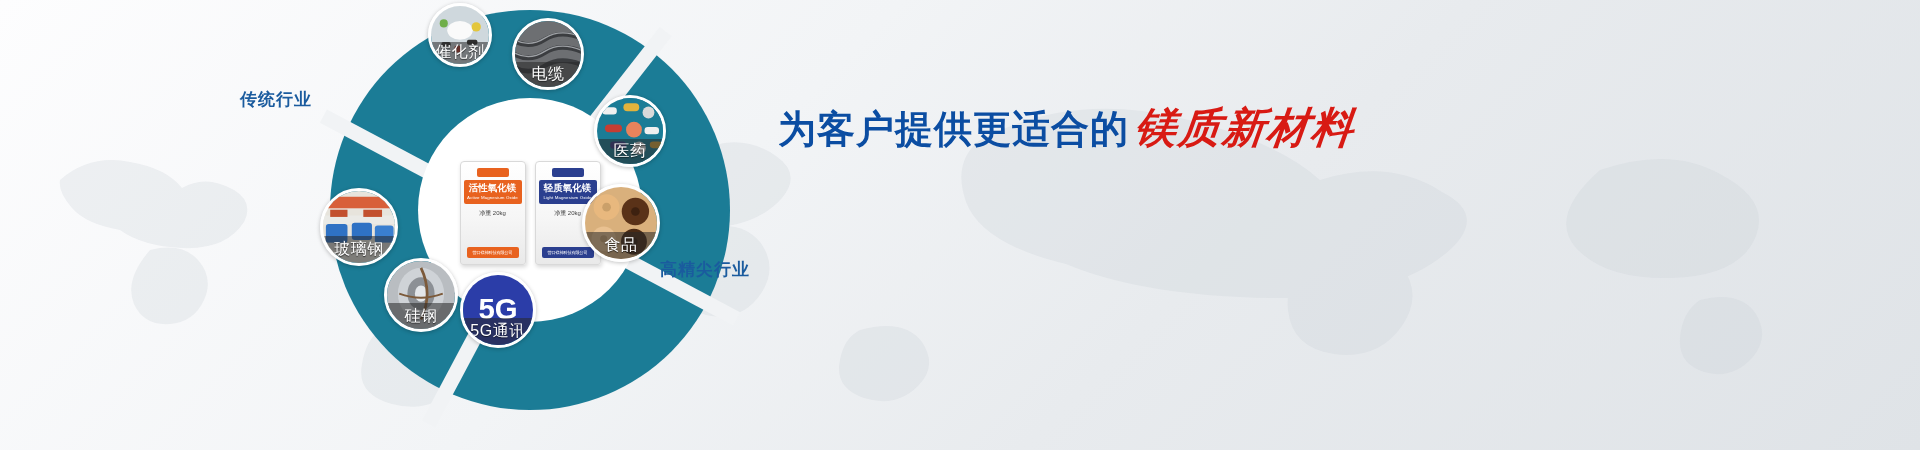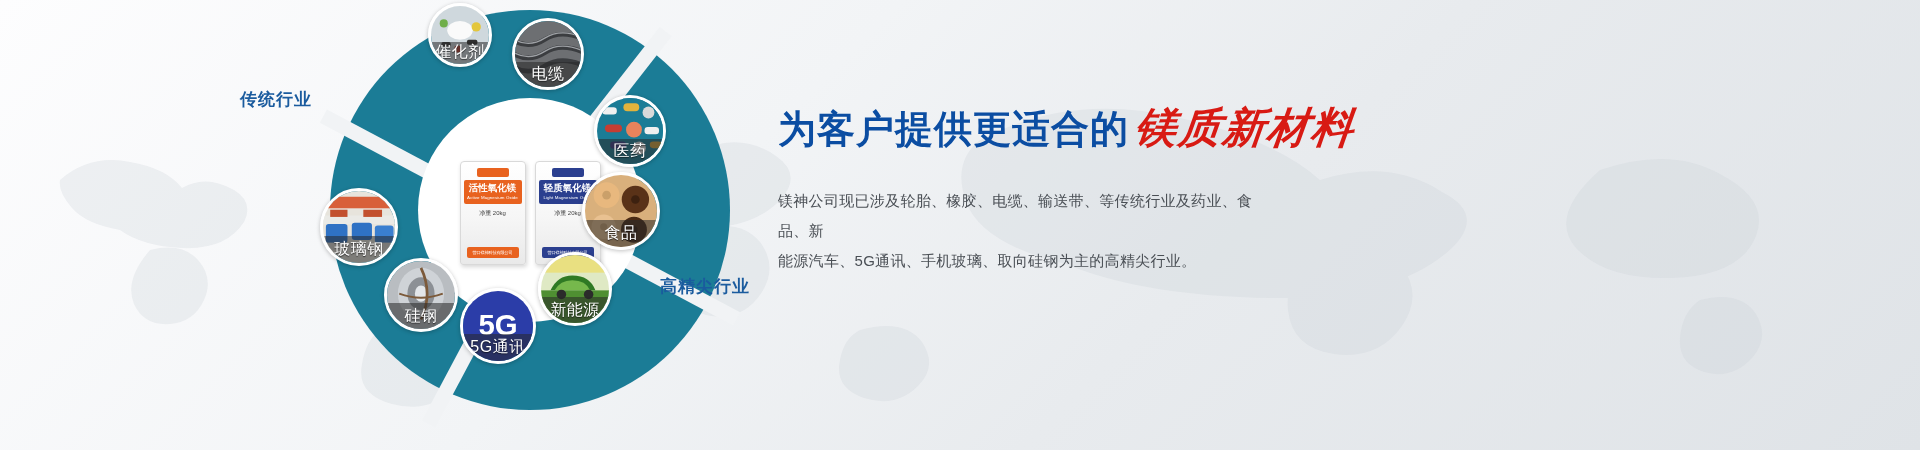--- a/index.html
+++ b/index.html
@@ -271,49 +271,37 @@
         <rect x="12" y="40" width="26" height="12" rx="6" fill="#c43d33"></rect>
         <circle cx="56" cy="48" r="12" fill="#e8835c"></circle>
         <rect x="72" y="44" width="22" height="11" rx="5" fill="#efefef"></rect>
         <rect x="20" y="66" width="24" height="11" rx="5" fill="#3b3f8a"></rect>
         <circle cx="64" cy="76" r="10" fill="#e5e5e5"></circle>
         <rect x="80" y="66" width="18" height="10" rx="5" fill="#d2a23a"></rect>
       </svg>
       <div class="cap">医药</div>
     </div>
 
-    <div class="node sm" style="left:282px; top:172px; width:78px; height:78px;">
+    <div class="node sm" style="left:282px; top:184px; width:78px; height:78px;">
       <svg class="photo" viewBox="0 0 100 100" preserveAspectRatio="none">
         <rect width="100" height="100" fill="#d9b07c"></rect>
         <circle cx="30" cy="28" r="18" fill="#e8b87e"></circle>
         <circle cx="30" cy="28" r="6" fill="#caa06a"></circle>
         <circle cx="70" cy="34" r="19" fill="#5a3218"></circle>
         <circle cx="70" cy="34" r="6" fill="#3d2110"></circle>
         <circle cx="26" cy="72" r="17" fill="#e9c191"></circle>
         <circle cx="26" cy="72" r="5" fill="#c9a271"></circle>
         <circle cx="68" cy="76" r="18" fill="#4a2a14"></circle>
         <circle cx="68" cy="76" r="5" fill="#321b0d"></circle>
       </svg>
       <div class="cap">食品</div>
     </div>
 
-    <div class="node sm" style="left:238px; top:252px; width:74px; height:74px;">
-      <svg class="photo" viewBox="0 0 100 100" preserveAspectRatio="none">
-        <rect width="100" height="100" fill="#dfe9c4"></rect>
-        <rect y="52" width="100" height="48" fill="#4f8f32"></rect>
-        <path d="M14 52 q10 -22 32 -22 q26 0 34 22z" fill="#2f7a24"></path>
-        <path d="M20 52 q8 -15 26 -15 q20 0 26 15z" fill="#76b84c"></path>
-        <circle cx="30" cy="58" r="7" fill="#2b2b2b"></circle>
-        <circle cx="70" cy="58" r="7" fill="#2b2b2b"></circle>
-        <rect x="0" y="0" width="100" height="26" fill="#f0d84a" opacity=".55"></rect>
-      </svg>
-      <div class="cap">新能源</div>
-    </div>
-
-    <div class="node sm" style="left:160px; top:288px; width:76px; height:76px;">
+
+    <div class="node sm" style="left:160px; top:272px; width:76px; height:76px;">
       <svg class="photo" viewBox="0 0 100 100" preserveAspectRatio="none">
         <rect width="100" height="100" fill="#2b3da8"></rect>
         <text x="50" y="52" font-size="42" font-family="Liberation Sans, sans-serif" font-weight="bold" fill="#ffffff" text-anchor="middle" dominant-baseline="middle">5G</text>
       </svg>
       <div class="cap">5G通讯</div>
     </div>
 
     <div class="node sm" style="left:84px; top:258px; width:74px; height:74px;">
       <svg class="photo" viewBox="0 0 100 100" preserveAspectRatio="none">
         <rect width="100" height="100" fill="#b9bdc1"></rect>
@@ -343,28 +331,24 @@
 
   </div>
 
   <div class="sect-label" style="left:240px; top:88px;">
     <span>传统行业</span>
   </div>
   <svg style="position:absolute; left:318px; top:64px; width:80px; height:50px;">
     <path d="M2 42 L46 42 L72 8" stroke="#1a5b9e" stroke-width="1.4" fill="none" opacity=".0"></path>
   </svg>
 
-  <div class="sect-label" style="left:660px; top:275px;">
+  <div class="sect-label" style="left:660px; top:258px;">
     <span>高精尖行业</span>
   </div>
 
   <div id="copy">
     <div class="headline">
       <span class="hl-blue">为客户提供更适合的</span>
       <span class="hl-red">镁质新材料</span>
     </div>
-    <div class="body-copy">
-      <div>镁神公司现已涉及轮胎、橡胶、电缆、输送带、等传统行业及药业、食品、新</div>
-      <div>能源汽车、5G通讯、手机玻璃、取向硅钢为主的高精尖行业。</div>
-    </div>
   </div>
 
 </div>
 
 </body></html>

